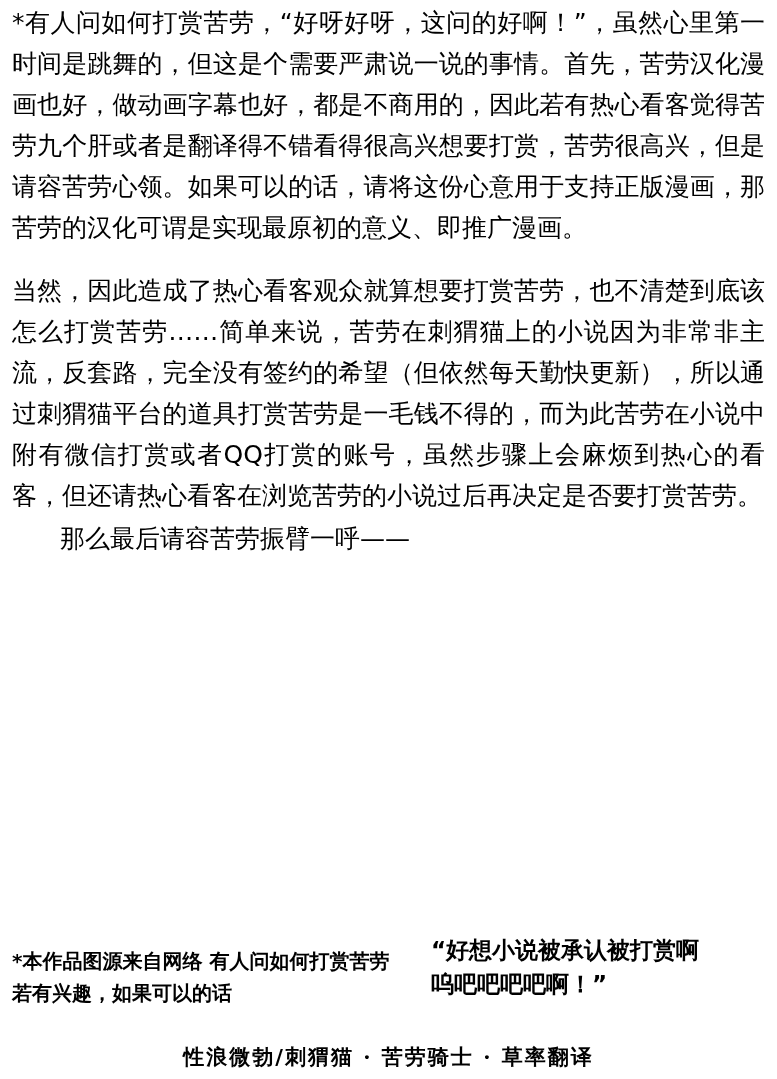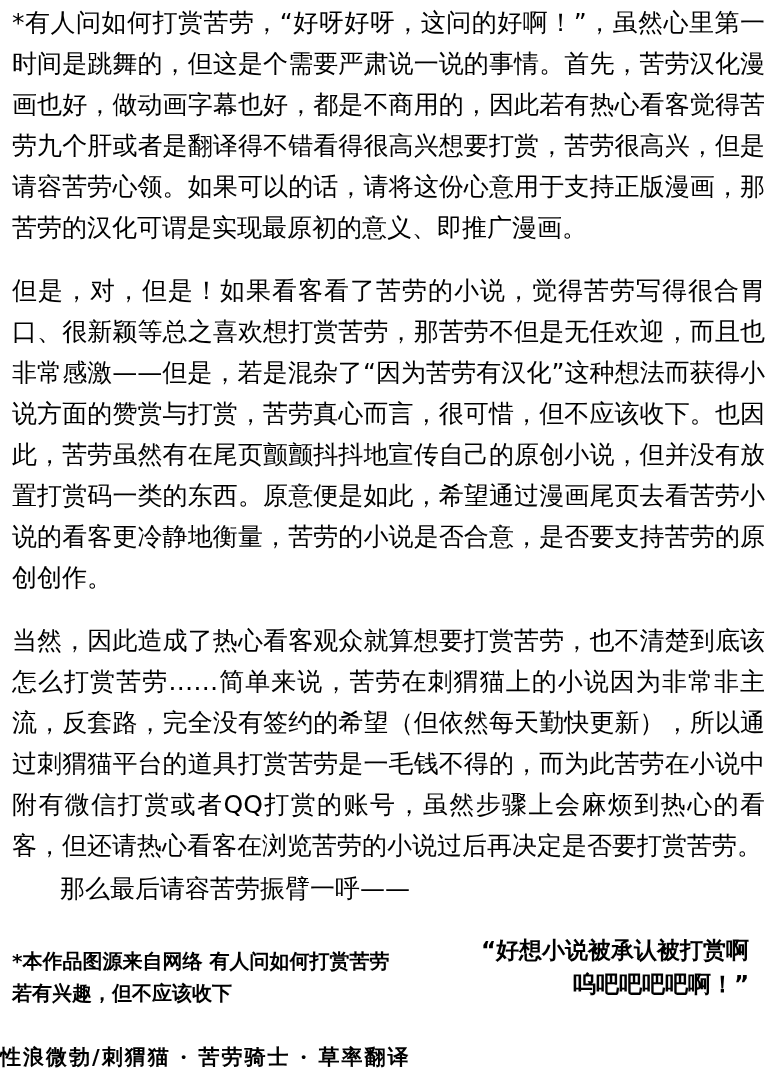--- a/index.html
+++ b/index.html
@@ -48,57 +48,56 @@
     width: 460px;
   }
   .footer-line {
     font-size: 20px;
     line-height: 32px;
     font-weight: 600;
     margin: 0;
   }
   .shout {
     position: absolute;
-    right: 28px;
+    right: 16px;
     bottom: 78px;
     width: 330px;
-    text-align: right;
+    text-align: left;
   }
   .shout-line {
     font-size: 23px;
     line-height: 34px;
     font-weight: 600;
     margin: 0;
   }
   .credit {
     position: absolute;
     left: 0;
     bottom: 8px;
     width: 777px;
-    text-align: left;
+    text-align: center;
     font-size: 21px;
     letter-spacing: 2px;
     font-weight: 600;
     font-family: "DejaVu Serif", "Liberation Serif", serif;
   }
 </style>
 </head>
 <body>
 
 <div class="page">
 
   <p class="para">*有人问如何打赏苦劳，“好呀好呀，这问的好啊！”，虽然心里第一时间是跳舞的，但这是个需要严肃说一说的事情。首先，苦劳汉化漫画也好，做动画字幕也好，都是不商用的，因此若有热心看客觉得苦劳九个肝或者是翻译得不错看得很高兴想要打赏，苦劳很高兴，但是请容苦劳心领。如果可以的话，请将这份心意用于支持正版漫画，那苦劳的汉化可谓是实现最原初的意义、即推广漫画。</p>
-  <p class="para">但是，对，但是！如果看客看了苦劳的小说，觉得苦劳写得很合胃口、很新颖等总之喜欢想打赏苦劳，那苦劳不但是无任欢迎，而且也非常感激——但是，若是混杂了“因为苦劳有汉化”这种想法而获得小说方面的赞赏与打赏，苦劳真心而言，很可惜，但不应该收下。也因此，苦劳虽然有在尾页颤颤抖抖地宣传自己的原创小说，但并没有放置打赏码一类的东西。原意便是如此，希望通过漫画尾页去看苦劳小说的看客更冷静地衡量，苦劳的小说是否合意，是否要支持苦劳的原创创作。</p>
   <p class="para tight">当然，因此造成了热心看客观众就算想要打赏苦劳，也不清楚到底该怎么打赏苦劳……简单来说，苦劳在刺猬猫上的小说因为非常非主流，反套路，完全没有签约的希望（但依然每天勤快更新），所以通过刺猬猫平台的道具打赏苦劳是一毛钱不得的，而为此苦劳在小说中附有微信打赏或者QQ打赏的账号，虽然步骤上会麻烦到热心的看客，但还请热心看客在浏览苦劳的小说过后再决定是否要打赏苦劳。</p>
 
   <p class="indent-line">那么最后请容苦劳振臂一呼——</p>
 
   <div class="footer-block">
     <p class="footer-line">*本作品图源来自网络 有人问如何打赏苦劳</p>
-    <p class="footer-line">若有兴趣，但不应该收下</p>
+    <p class="footer-line">若有兴趣，如果可以的话</p>
   </div>
 
   <div class="shout">
     <p class="shout-line">“好想小说被承认被打赏啊</p>
     <p class="shout-line">呜吧吧吧吧啊！”</p>
   </div>
 
   <div class="credit">性浪微勃/刺猬猫 · 苦劳骑士 · 草率翻译</div>
 
 </div>

